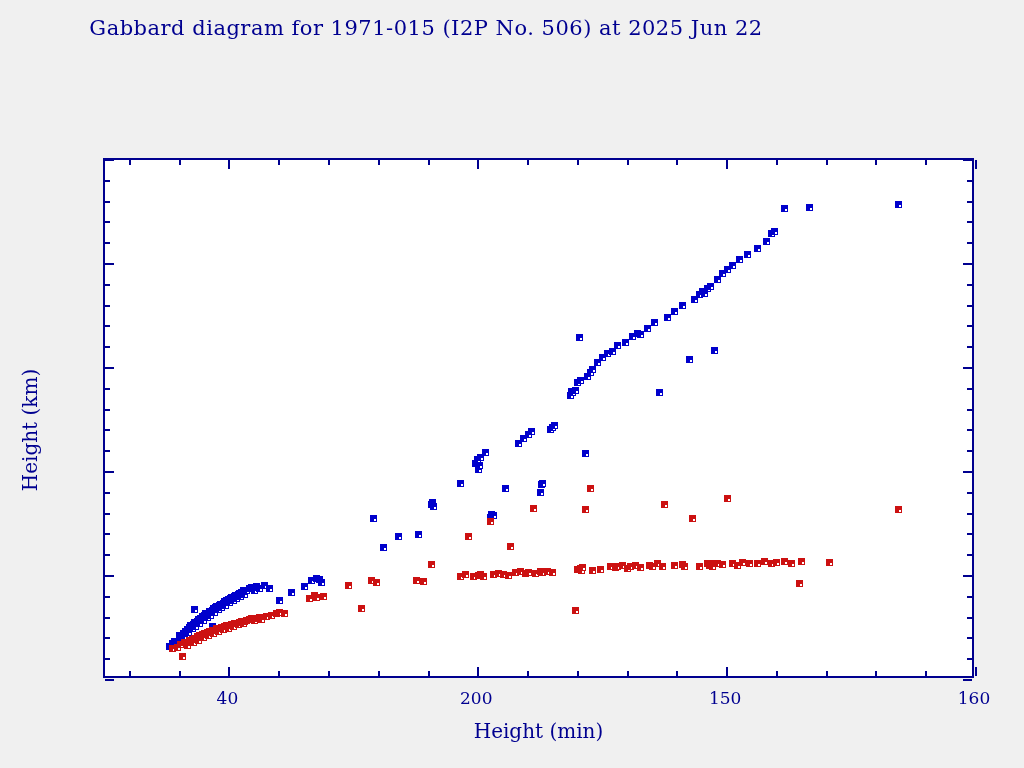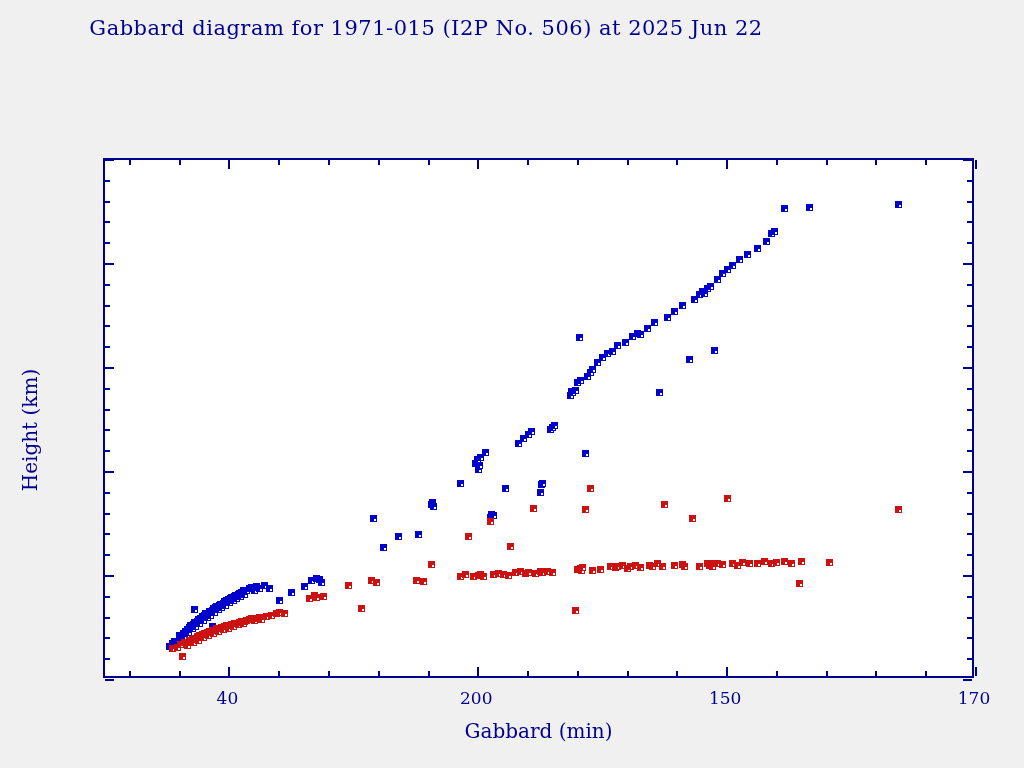--- a/index.html
+++ b/index.html
@@ -492,19 +492,19 @@
       <div class="tick x minor" style="left: 820.229px;"></div>
       <div class="tick xt minor" style="left: 820.229px;"></div>
       <div class="tick x" style="left: 870px;"></div>
       <div class="tick xt" style="left: 870px;"></div>
     </div>
 
   <div id="axis-decor">
       <div class="xtlabel" style="left: 227.429px;">40</div>
       <div class="xtlabel" style="left: 476.286px;">200</div>
       <div class="xtlabel" style="left: 725.143px;">150</div>
-      <div class="xtlabel" style="left: 974px;">170</div>
+      <div class="xtlabel" style="left: 974px;">160</div>
     </div>
 
-  <div id="xaxis-title">Gabbard (min)</div>
+  <div id="xaxis-title">Height (min)</div>
   <div id="yaxis-title">Height (km)</div>
 
 </div>
 
 </body></html>

